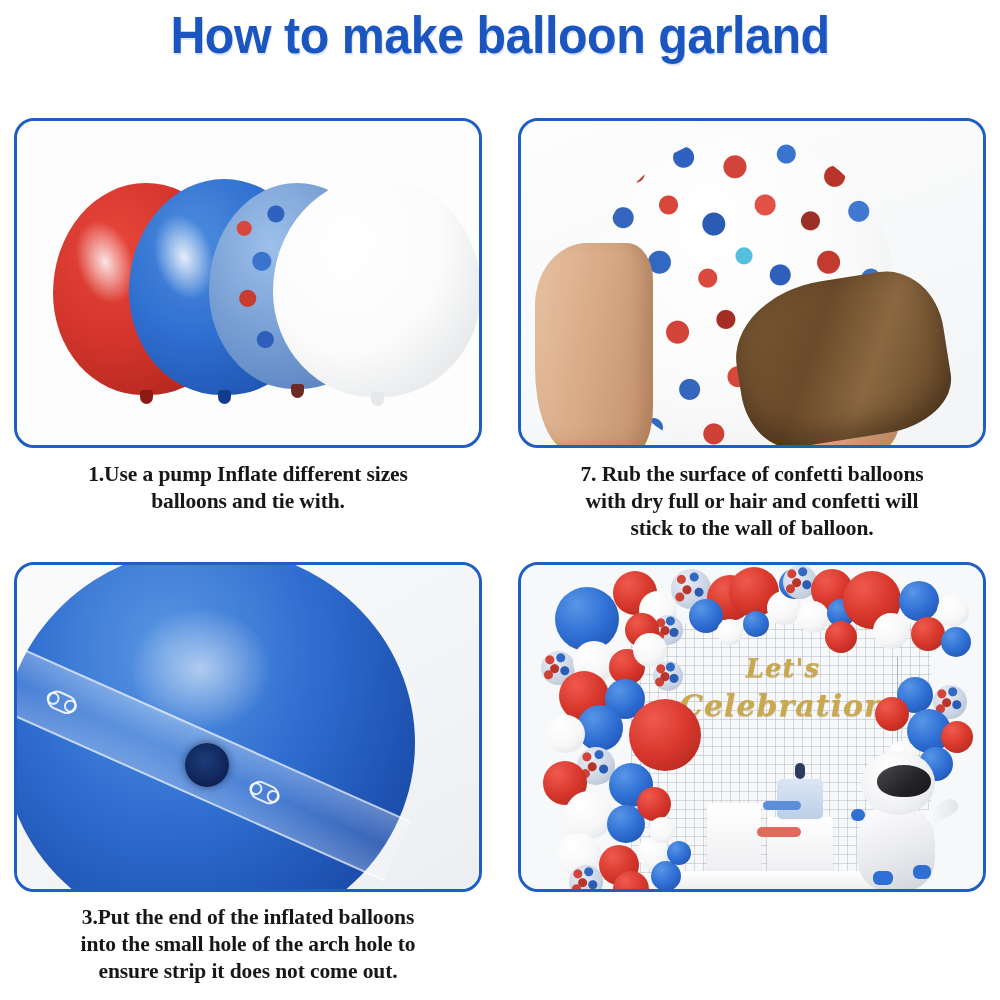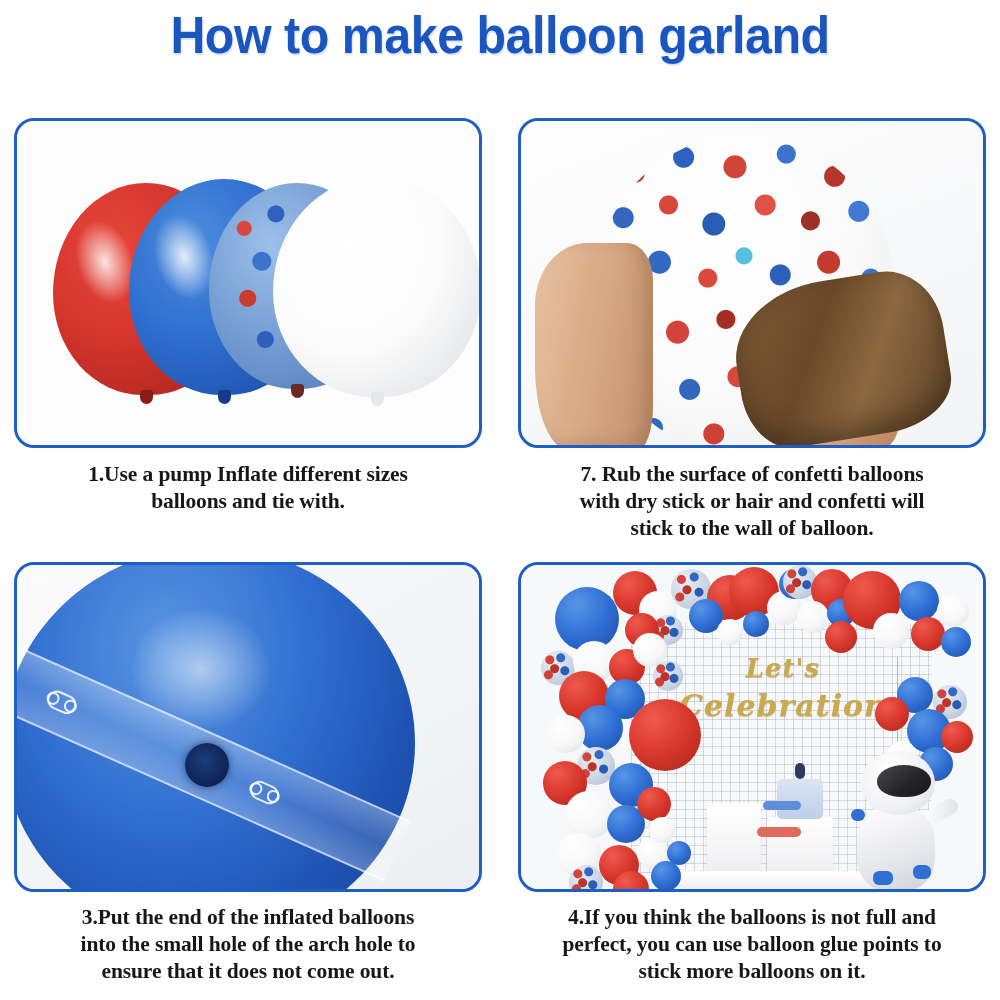--- a/index.html
+++ b/index.html
@@ -411,21 +411,21 @@
       <div class="photo-inner">
         <div class="p2-bg"></div>
         <div class="p2-hand"></div>
         <div class="p2-balloon"></div>
         <div class="p2-cloth"></div>
         <div class="p2-hand2"></div>
       </div>
     </div>
     <div class="caption">
       <div>7. Rub the surface of confetti balloons</div>
-      <div>with dry stick or hair and confetti will</div>
+      <div>with dry full or hair and confetti will</div>
       <div>stick to the wall of balloon.</div>
     </div>
   </div>
 
   <div class="step step-3">
     <div class="photo-frame">
       <div class="photo-inner">
         <div class="p3-bg"></div>
         <div class="p3-thumb"></div>
         <div class="p3-balloon">
@@ -434,21 +434,21 @@
         <div class="p3-strip">
           <div class="p3-hole h1"></div>
           <div class="p3-hole h2"></div>
         </div>
         <div class="p3-neck"></div>
       </div>
     </div>
     <div class="caption">
       <div>3.Put the end of the inflated balloons</div>
       <div>into the small hole of the arch hole to</div>
-      <div>ensure that it does not come out.</div>
+      <div>ensure strip it does not come out.</div>
     </div>
   </div>
 
   <div class="step step-4">
     <div class="photo-frame">
       <div class="photo-inner">
         <div class="p4-bg"></div>
         <div class="p4-mesh"></div>
         <div class="p4-script">
           <div class="l1">Let's</div>
@@ -524,20 +524,15 @@
 
         <div class="p4-ball c-blue" style="left:376px;top:112px;width:36px;height:36px;"></div>
         <div class="p4-ball c-conf" style="left:412px;top:120px;width:34px;height:34px;"></div>
         <div class="p4-ball c-red" style="left:354px;top:132px;width:34px;height:34px;"></div>
         <div class="p4-ball c-blue" style="left:386px;top:144px;width:44px;height:44px;"></div>
         <div class="p4-ball c-red" style="left:420px;top:156px;width:32px;height:32px;"></div>
         <div class="p4-ball c-white" style="left:366px;top:176px;width:30px;height:30px;"></div>
         <div class="p4-ball c-blue" style="left:398px;top:182px;width:34px;height:34px;"></div>
       </div>
     </div>
-    <div class="caption">
-      <div>4.If you think the balloons is not full and</div>
-      <div>perfect, you can use balloon glue points to</div>
-      <div>stick more balloons on it.</div>
-    </div>
   </div>
 
 </div>
 
 </body></html>

